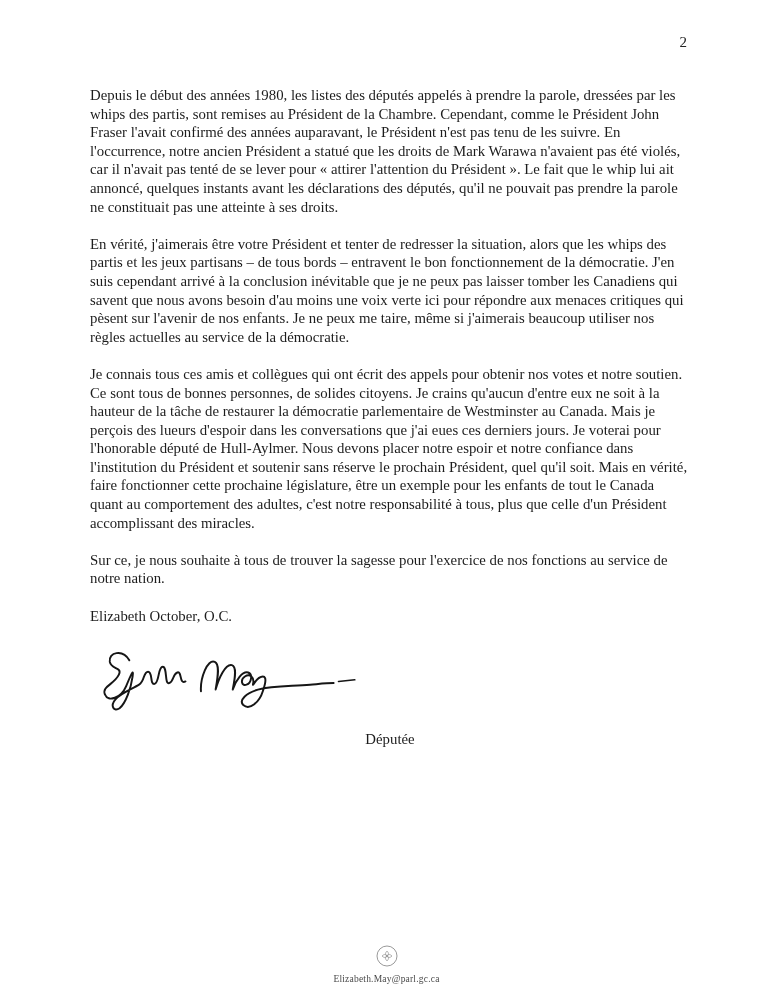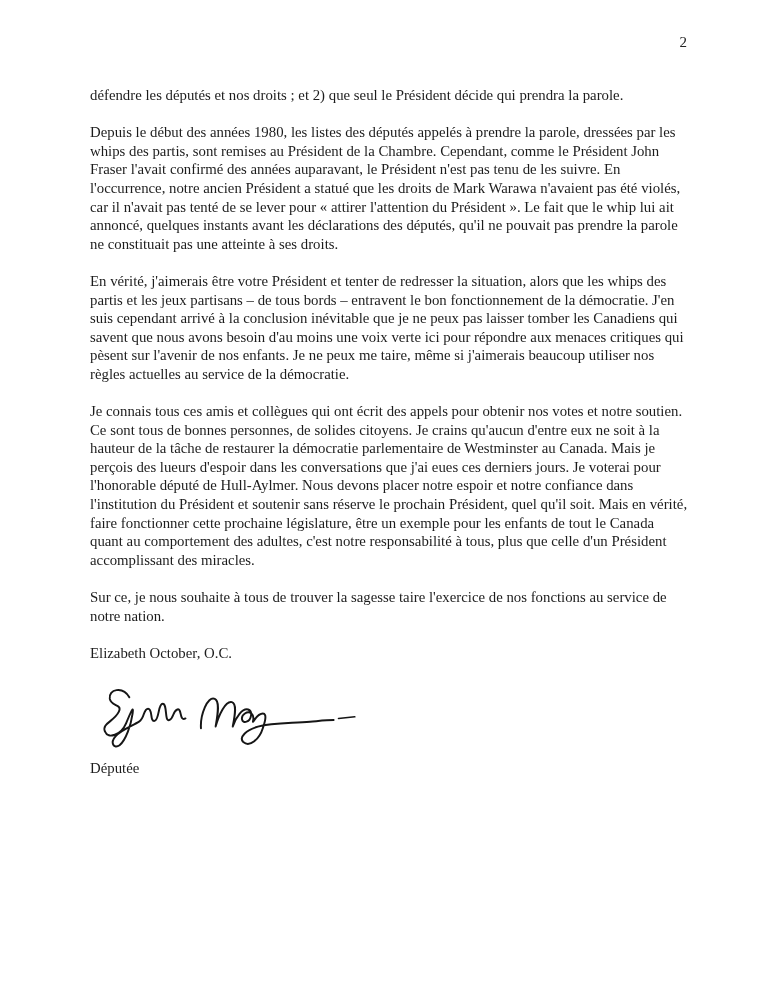--- a/index.html
+++ b/index.html
@@ -49,21 +49,22 @@
   }
   .signature-wrap svg {
     display: block;
   }
   .title-block {
     margin-top: 8px;
     font-size: 14.8px;
     line-height: 18.6px;
   }
   .title-block div {
-    margin: 0;
+    margin: 16px;
+    text-align: center;
   }
   .page-footer {
     position: absolute;
     left: 0;
     right: 0;
     bottom: 16px;
     text-align: center;
   }
   .emblem {
     display: inline-block;
@@ -79,25 +80,24 @@
   }
 </style>
 </head>
 <body>
 
 <div class="page">
 
   <div class="page-number">2</div>
 
   <div class="letter-body">
-    <p>défendre les députés et nos droits ; et 2) que seul le Président décide qui prendra la parole.</p>
     <p>Depuis le début des années 1980, les listes des députés appelés à prendre la parole, dressées par les whips des partis, sont remises au Président de la Chambre. Cependant, comme le Président John Fraser l'avait confirmé des années auparavant, le Président n'est pas tenu de les suivre. En l'occurrence, notre ancien Président a statué que les droits de Mark Warawa n'avaient pas été violés, car il n'avait pas tenté de se lever pour « attirer l'attention du Président ». Le fait que le whip lui ait annoncé, quelques instants avant les déclarations des députés, qu'il ne pouvait pas prendre la parole ne constituait pas une atteinte à ses droits.</p>
     <p>En vérité, j'aimerais être votre Président et tenter de redresser la situation, alors que les whips des partis et les jeux partisans – de tous bords – entravent le bon fonctionnement de la démocratie. J'en suis cependant arrivé à la conclusion inévitable que je ne peux pas laisser tomber les Canadiens qui savent que nous avons besoin d'au moins une voix verte ici pour répondre aux menaces critiques qui pèsent sur l'avenir de nos enfants. Je ne peux me taire, même si j'aimerais beaucoup utiliser nos règles actuelles au service de la démocratie.</p>
     <p>Je connais tous ces amis et collègues qui ont écrit des appels pour obtenir nos votes et notre soutien. Ce sont tous de bonnes personnes, de solides citoyens. Je crains qu'aucun d'entre eux ne soit à la hauteur de la tâche de restaurer la démocratie parlementaire de Westminster au Canada. Mais je perçois des lueurs d'espoir dans les conversations que j'ai eues ces derniers jours. Je voterai pour l'honorable député de Hull-Aylmer. Nous devons placer notre espoir et notre confiance dans l'institution du Président et soutenir sans réserve le prochain Président, quel qu'il soit. Mais en vérité, faire fonctionner cette prochaine législature, être un exemple pour les enfants de tout le Canada quant au comportement des adultes, c'est notre responsabilité à tous, plus que celle d'un Président accomplissant des miracles.</p>
-    <p>Sur ce, je nous souhaite à tous de trouver la sagesse taire l'exercice de nos fonctions au service de notre nation.</p>
+    <p>Sur ce, je nous souhaite à tous de trouver la sagesse pour l'exercice de nos fonctions au service de notre nation.</p>
 
     <p class="signoff-name">Elizabeth October, O.C.</p>
 
     <div class="signature-wrap">
       <svg width="262" height="70" viewBox="0 0 320 86" fill="none" xmlns="http://www.w3.org/2000/svg" aria-hidden="true">
 
         <path d="M40,20 C32,6 14,10 16,22 C18,32 32,28 27,38
                  C21,50 6,52 10,62 C14,72 30,66 36,52
                  C41,40 46,28 44,40 C42,54 36,72 28,79
                  C21,84 16,76 23,68 C30,60 44,55 52,50
@@ -115,14 +115,27 @@
 
         <path d="M297,46 L317,44" stroke="#161616" stroke-width="2" stroke-linecap="round"></path>
       </svg>
     </div>
 
     <div class="title-block">
       <div>Députée</div>
     </div>
   </div>
 
+  <div class="page-footer">
+    <span class="emblem">
+      <svg width="24" height="24" viewBox="0 0 24 24" fill="none" xmlns="http://www.w3.org/2000/svg" aria-hidden="true">
+        <circle cx="12" cy="12" r="10" stroke="#9a9a9a" stroke-width="1"></circle>
+        <path d="M12 7 C14 9, 14 11, 12 12 C10 11, 10 9, 12 7 Z" stroke="#9a9a9a" stroke-width="0.8"></path>
+        <path d="M17 12 C15 14, 13 14, 12 12 C13 10, 15 10, 17 12 Z" stroke="#9a9a9a" stroke-width="0.8"></path>
+        <path d="M12 17 C10 15, 10 13, 12 12 C14 13, 14 15, 12 17 Z" stroke="#9a9a9a" stroke-width="0.8"></path>
+        <path d="M7 12 C9 10, 11 10, 12 12 C11 14, 9 14, 7 12 Z" stroke="#9a9a9a" stroke-width="0.8"></path>
+        <circle cx="12" cy="12" r="1.2" fill="#9a9a9a"></circle>
+      </svg>
+    </span>
+    <div class="footer-email">Elizabeth.May@parl.gc.ca</div>
+  </div>
 
 </div>
 
 </body></html>

